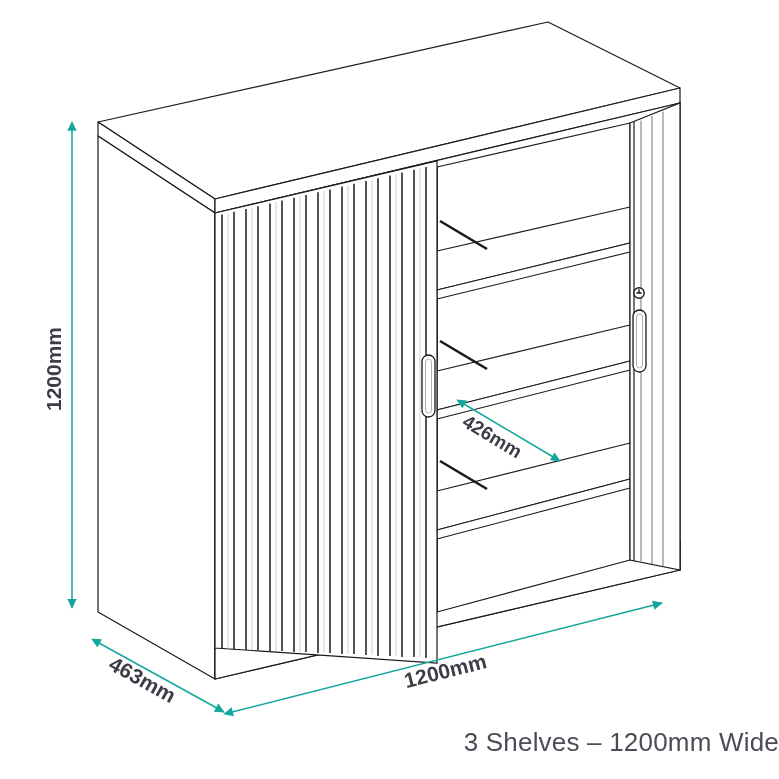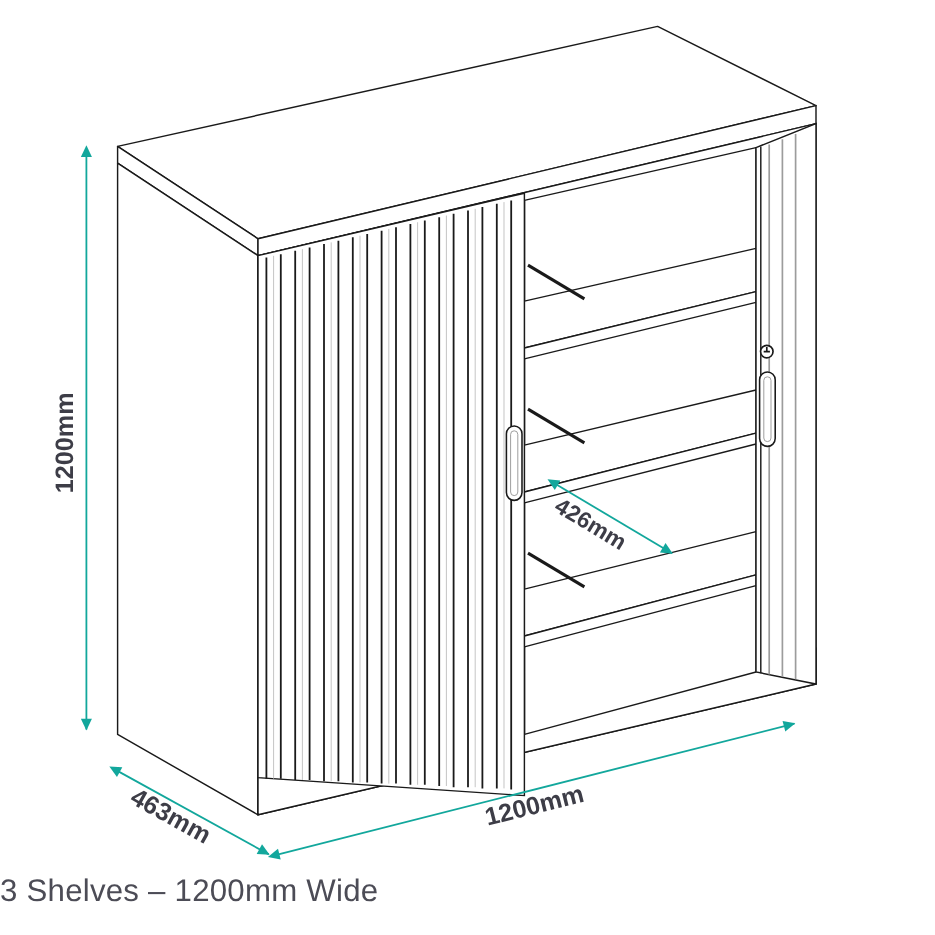--- a/index.html
+++ b/index.html
@@ -27,21 +27,21 @@
     top: 0;
     width: 779px;
     height: 779px;
     display: block;
   }
   .caption {
     position: absolute;
     left: 0;
     top: 727px;
     width: 779px;
-    text-align: left;
+    text-align: right;
     font-size: 26px;
     font-weight: 400;
     color: #4c4c56;
     letter-spacing: 0.2px;
     font-family: "Liberation Sans", sans-serif;
   }
   text.dimlabel {
     font-family: "Liberation Sans", sans-serif;
     font-weight: bold;
     fill: #3d3d47;

